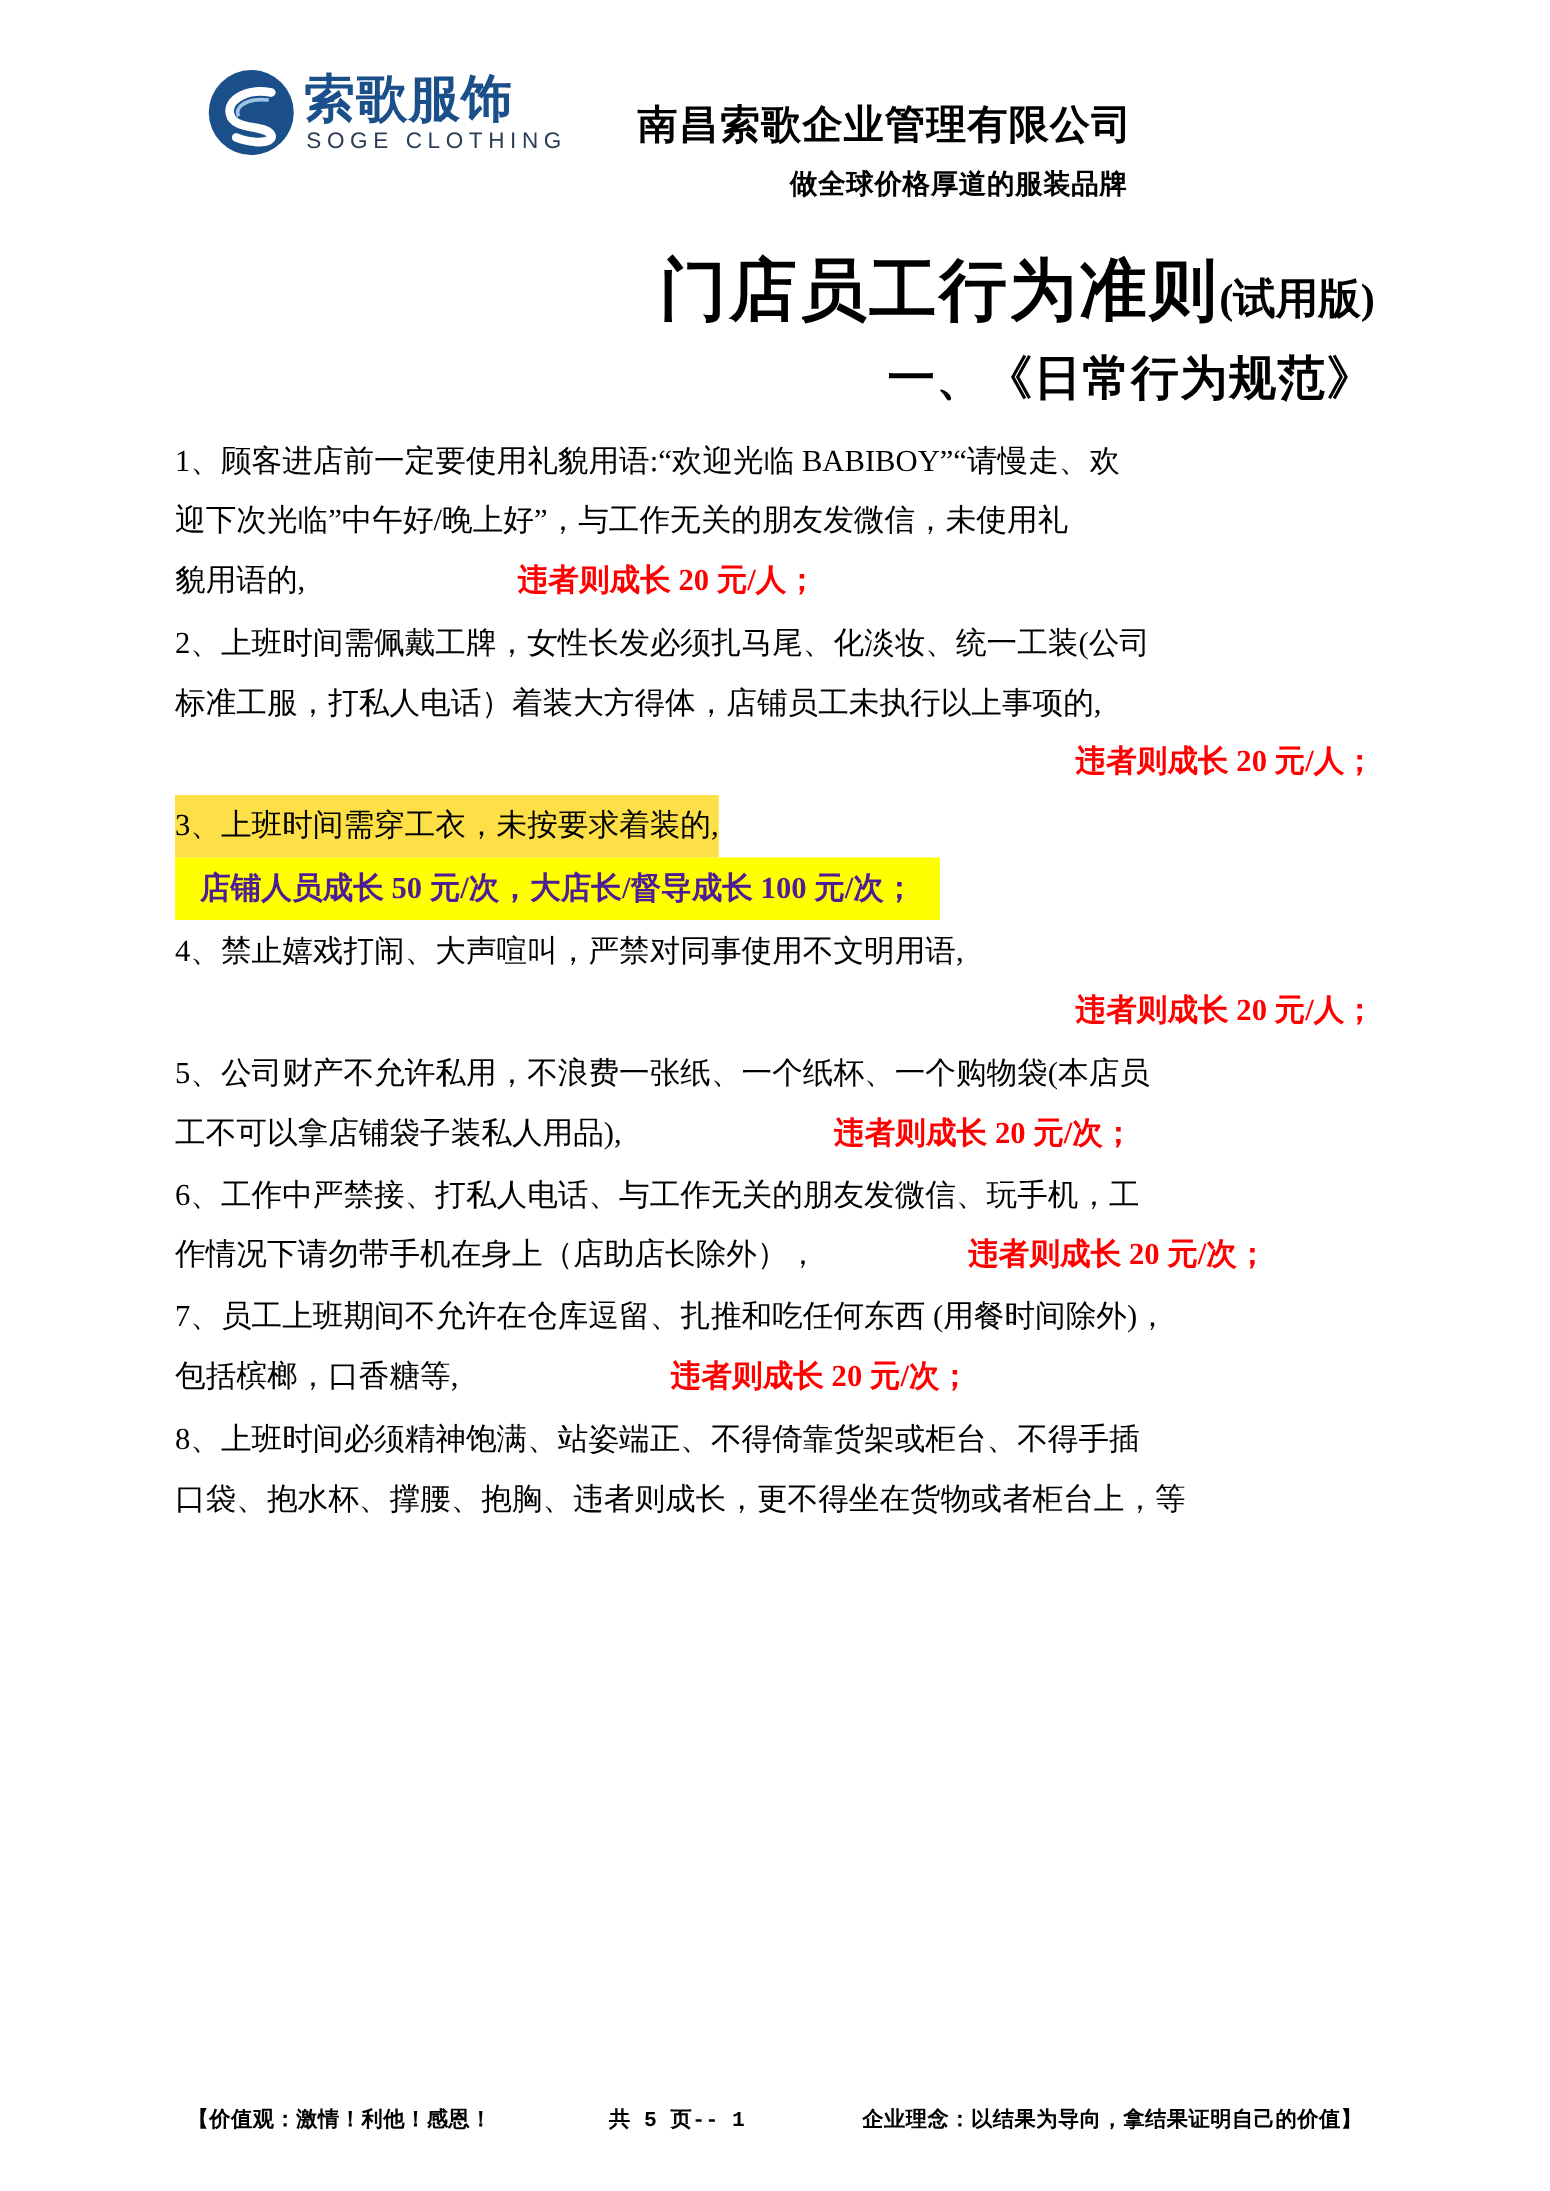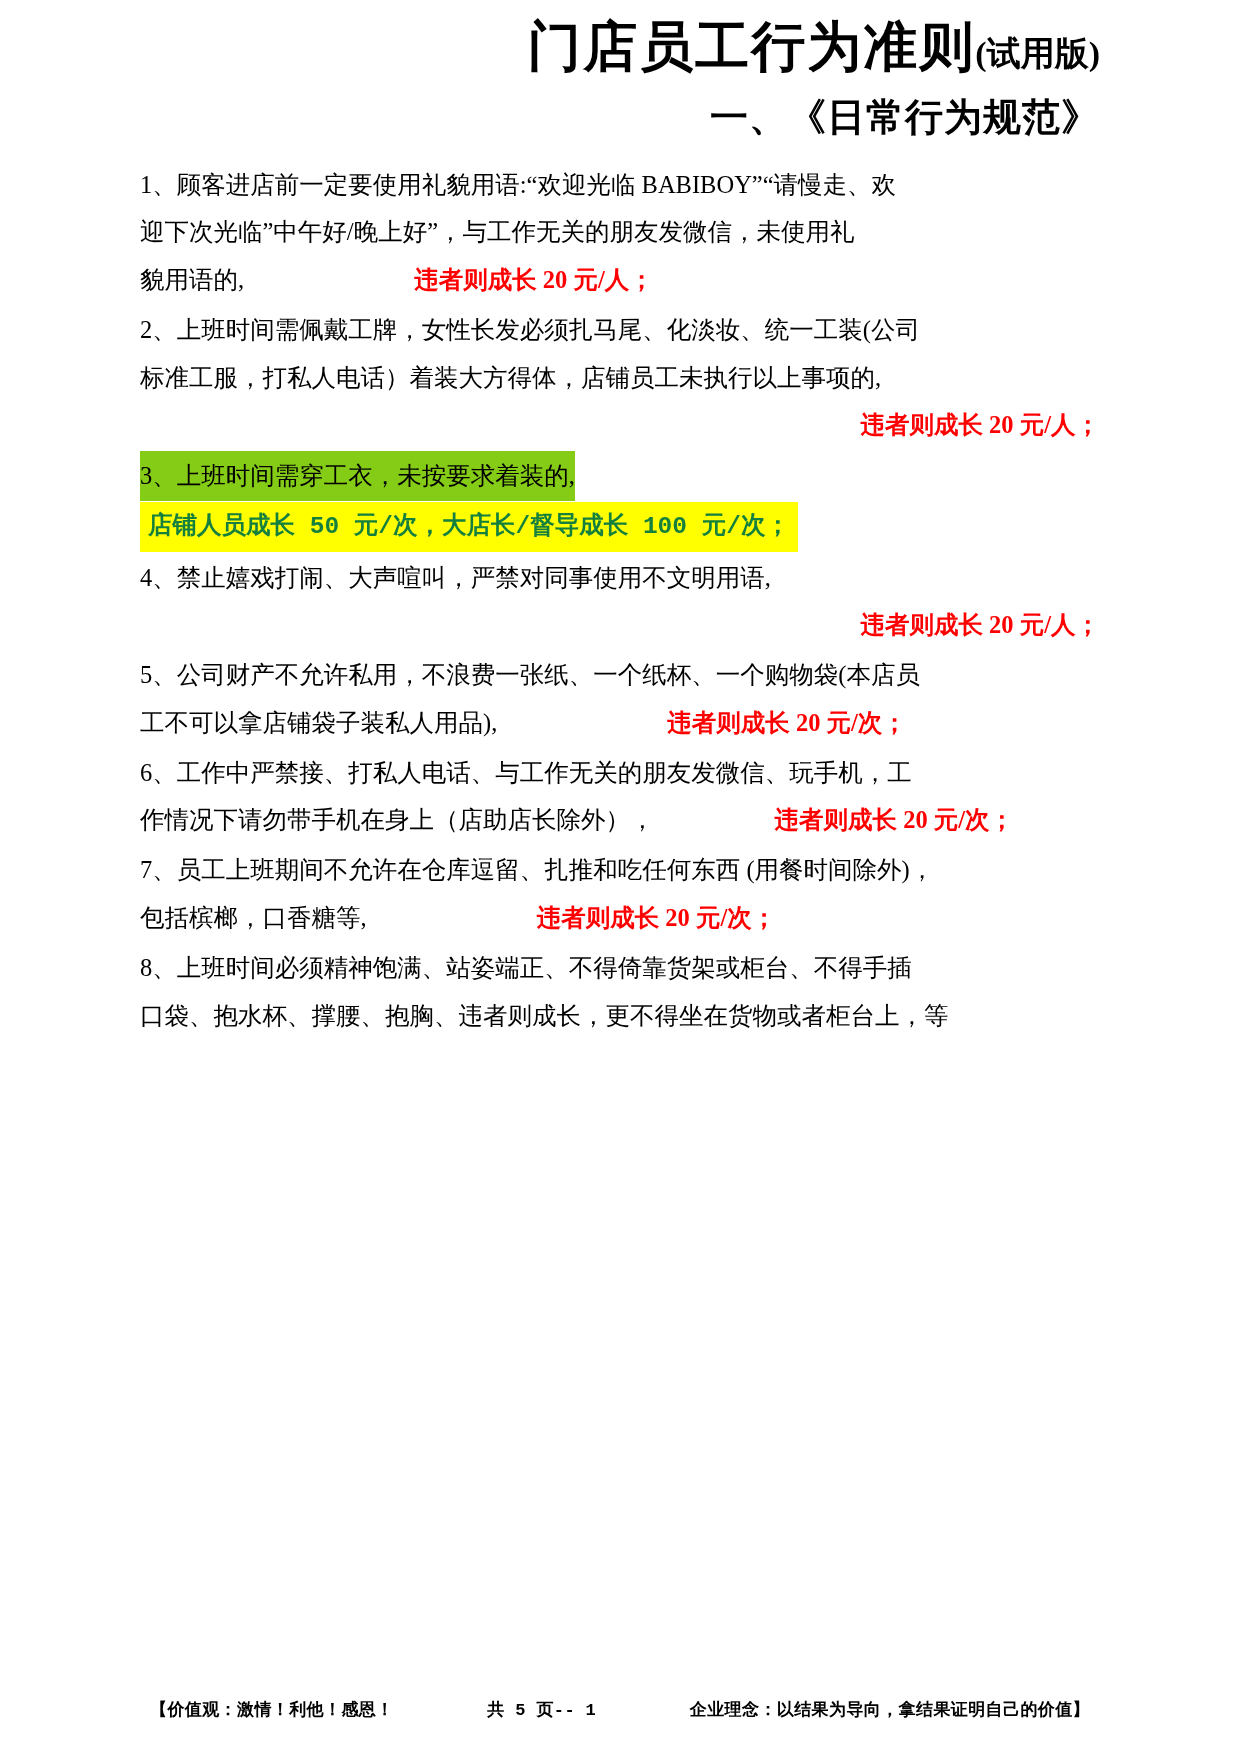--- a/index.html
+++ b/index.html
@@ -130,31 +130,30 @@
     color: #ff0000;
     font-weight: bold;
     margin-left: 120px;
   }
   .inline-pen-wide {
     color: #ff0000;
     font-weight: bold;
     margin-left: 170px;
   }
   .hl-line {
-    background: #84cc16;
+    background: #fde047;
     display: inline-block;
     padding: 1px 0;
   }
   .hl-pen {
     background: #ffff00;
-    color: #15803d;
+    color: #4c1d95;
     font-weight: bold;
     display: inline-block;
-    padding: 1px 8px;
-    font-family: Liberation Mono, monospace;
+    padding: 1px 20px;
   }
   .indent-pen {
     margin-left: 215px;
   }
 
   
   .footer {
     position: absolute;
     left: 0;
     right: 0;
@@ -170,20 +169,33 @@
   }
   .footer-left { white-space: nowrap; }
   .footer-center { white-space: nowrap; }
   .footer-right { white-space: nowrap; }
 </style>
 </head>
 <body>
 
 <div class="page">
 
+  <div class="header">
+    <div class="logo-block">
+      <svg class="logo-swirl" viewBox="0 0 72 72">
+        <circle cx="36" cy="36" r="34" fill="#1a4f8a"></circle>
+        <path d="M52 20 C30 16, 14 28, 20 40 C26 50, 48 46, 52 54 C54 60, 40 62, 24 56" fill="none" stroke="#ffffff" stroke-width="7" stroke-linecap="round"></path>
+        <path d="M50 26 C32 24, 22 32, 26 39" fill="none" stroke="#9fc4e8" stroke-width="3"></path>
+      </svg>
+      <div class="logo-cn">索歌服饰</div>
+      <div class="logo-en">SOGE CLOTHING</div>
+    </div>
+    <div class="company-name">南昌索歌企业管理有限公司</div>
+    <div class="company-slogan">做全球价格厚道的服装品牌</div>
+  </div>
 
   <div class="doc-title">
     <span>门店员工行为准则</span><span class="sub">(试用版)</span>
   </div>
   <div class="section-title">一、《日常行为规范》</div>
 
   <div class="body-text">
 
     <div class="clause">
       <p>1、顾客进店前一定要使用礼貌用语:“欢迎光临 BABIBOY”“请慢走、欢</p>

